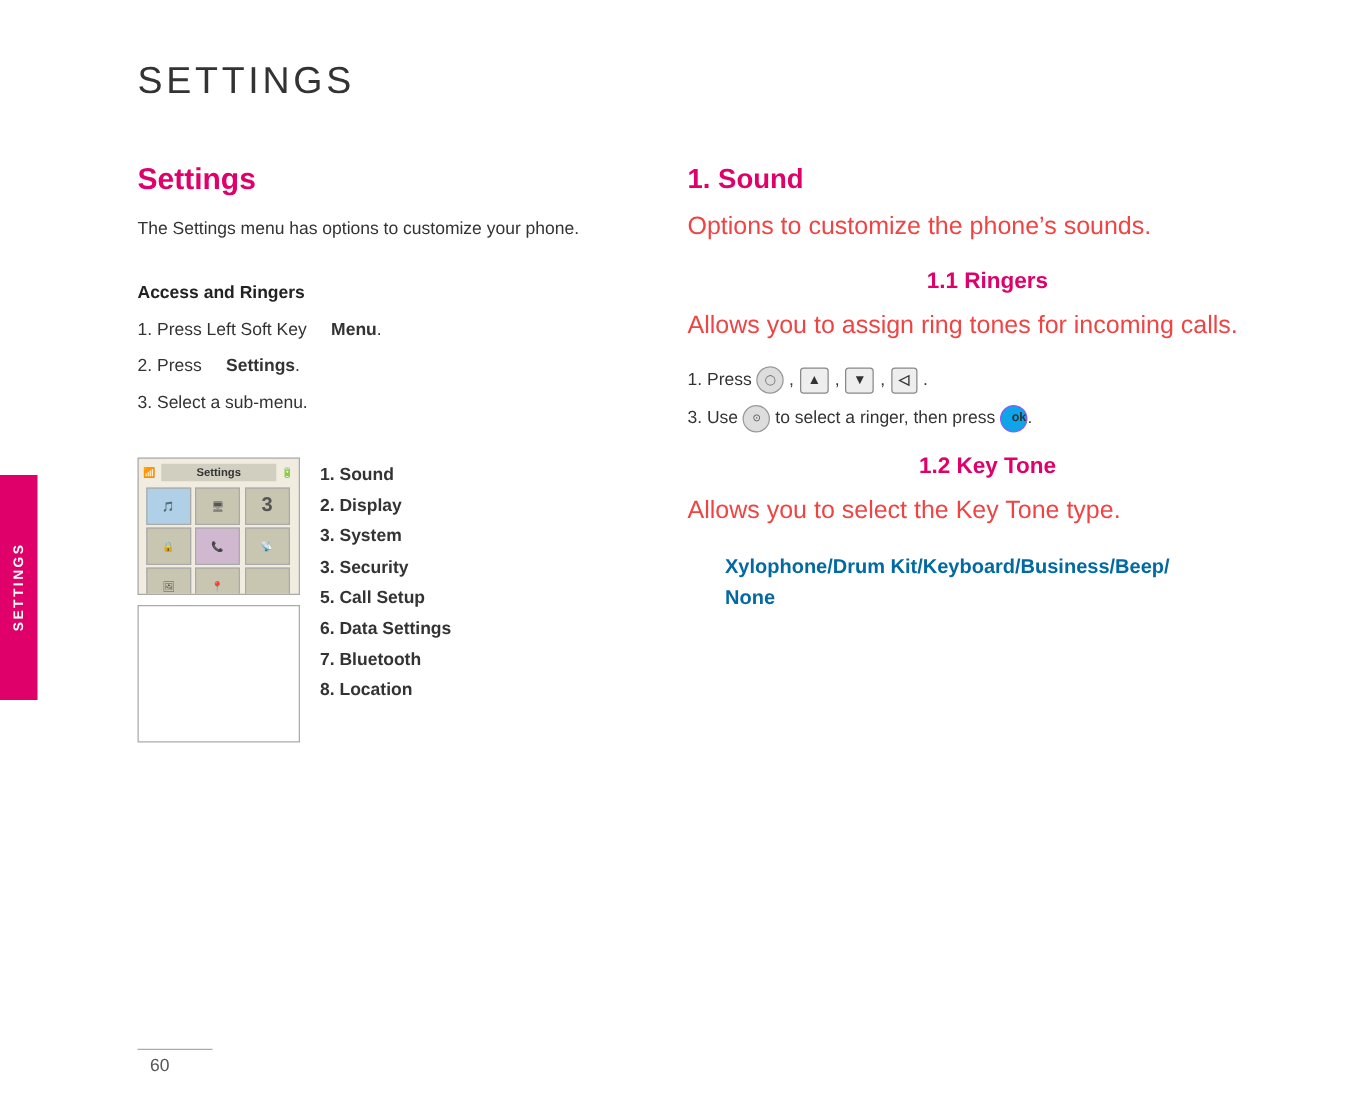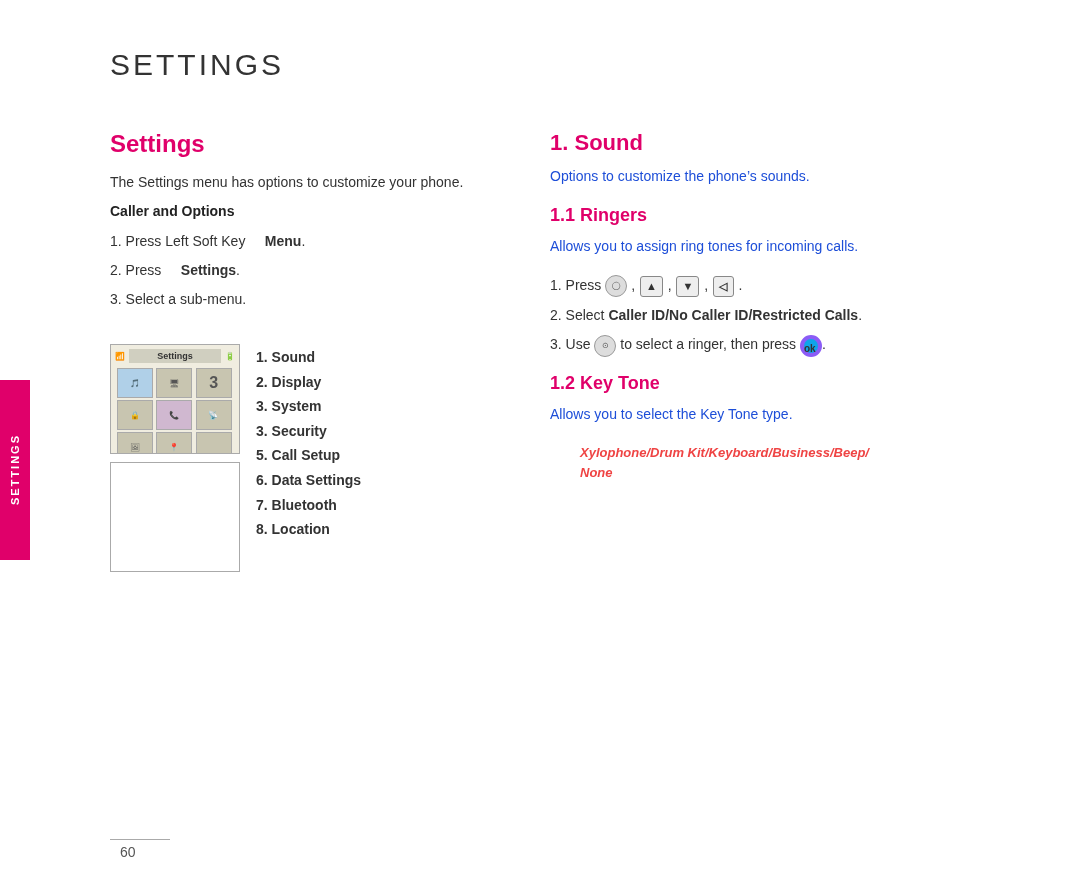--- a/index.html
+++ b/index.html
@@ -74,21 +74,21 @@
       font-size: 24px;
       font-weight: bold;
       color: #e0006a;
       margin-bottom: 14px;
     }
 
     .section-desc {
       font-size: 14px;
       color: #333;
       line-height: 1.5;
-      margin-bottom: 10px;
+      margin-bottom: 32px;
     }
 
     .access-heading {
       font-size: 14px;
       font-weight: bold;
       color: #222;
       margin-bottom: 12px;
     }
 
     .step-list {
@@ -187,31 +187,32 @@
     }
 
     .right-section-heading {
       font-size: 22px;
       font-weight: bold;
       color: #e0006a;
       margin-bottom: 10px;
     }
 
     .right-desc {
-      font-size: 14px;
-      color: #1d4ed8;
+      font-size: 20px;
+      color: #ef4444;
       line-height: 1.5;
       margin-bottom: 18px;
     }
 
     .subsection-heading {
       font-size: 18px;
       font-weight: bold;
       color: #e0006a;
       margin-bottom: 10px;
+      text-align: center;
     }
 
     .right-step-list {
       list-style: none;
       margin-bottom: 16px;
     }
 
     .right-step-list li {
       font-size: 14px;
       color: #333;
@@ -236,24 +237,24 @@
       vertical-align: middle;
       margin: 0 1px;
     }
 
     .ok-btn {
       display: inline-block;
       width: 22px;
       height: 22px;
       border-radius: 50%;
       background: #0ea5e9;
-      border: 4px solid #8b5cf6;
+      border: 1px solid #8b5cf6;
       font-size: 10px;
       font-weight: bold;
-      text-align: left;
+      text-align: right;
       line-height: 20px;
       color: #333;
       vertical-align: middle;
     }
 
     .nav-btn {
       display: inline-block;
       width: 22px;
       height: 22px;
       border-radius: 50%;
@@ -279,44 +280,43 @@
       position: absolute;
       bottom: 56px;
       left: 110px;
       width: 60px;
       height: 1px;
       background: #aaa;
     }
 
     .tone-list {
       margin-left: 30px;
-      font-size: 13px;
-      color: #ef4444;
+      font-size: 16px;
+      color: #0369a1;
       line-height: 1.6;
-      font-style: italic;
     }
   </style>
 </head>
 <body>
 
 <div class="page-title-bar">
   <h1 class="page-title">SETTINGS</h1>
 </div>
 
 <div class="sidebar-tab">
   <span class="sidebar-tab-label">SETTINGS</span>
 </div>
 
 <div class="content-area">
 
   <div class="left-column">
     <h2 class="section-heading">Settings</h2>
     <p class="section-desc">The Settings menu has options to customize your phone.</p>
 
-    <p class="access-heading">Caller and Options</p>
+    <p class="access-heading">Access and Ringers</p>
 
     <ul class="step-list">
       <li>
         <span>1. Press Left Soft Key &nbsp;&nbsp;&nbsp; <strong>Menu</strong>.</span>
       </li>
       <li>
         <span>2. Press &nbsp;&nbsp;&nbsp; <strong>Settings</strong>.</span>
       </li>
       <li>
         <span>3. Select a sub-menu.</span>
@@ -372,23 +372,20 @@
 
     <ul class="right-step-list">
       <li>
         1. Press
         <span class="nav-btn">◯</span> ,
         <span class="key-btn">▲</span> ,
         <span class="key-btn">▼</span> ,
         <span class="key-btn">◁</span> .
       </li>
       <li>
-        2. Select <strong>Caller ID/No Caller ID/Restricted Calls</strong>.
-      </li>
-      <li>
         3. Use <span class="nav-btn">⊙</span> to select a ringer, then press <span class="ok-btn">ok</span>.
       </li>
     </ul>
 
     <h3 class="subsection-heading">1.2 Key Tone</h3>
     <p class="right-desc">Allows you to select the Key Tone type.</p>
 
 
     <div class="tone-list">
       <p><strong>Xylophone/Drum Kit/Keyboard/Business/Beep/<br>None</strong></p>

